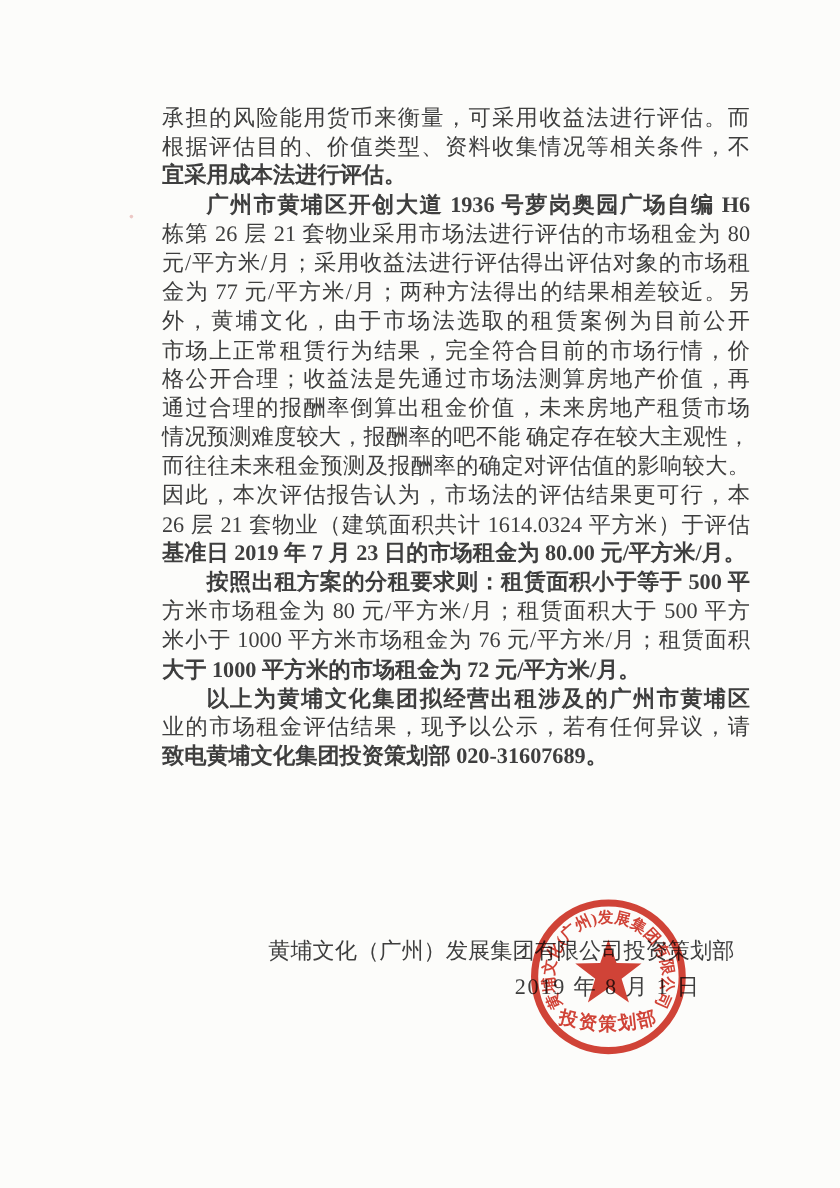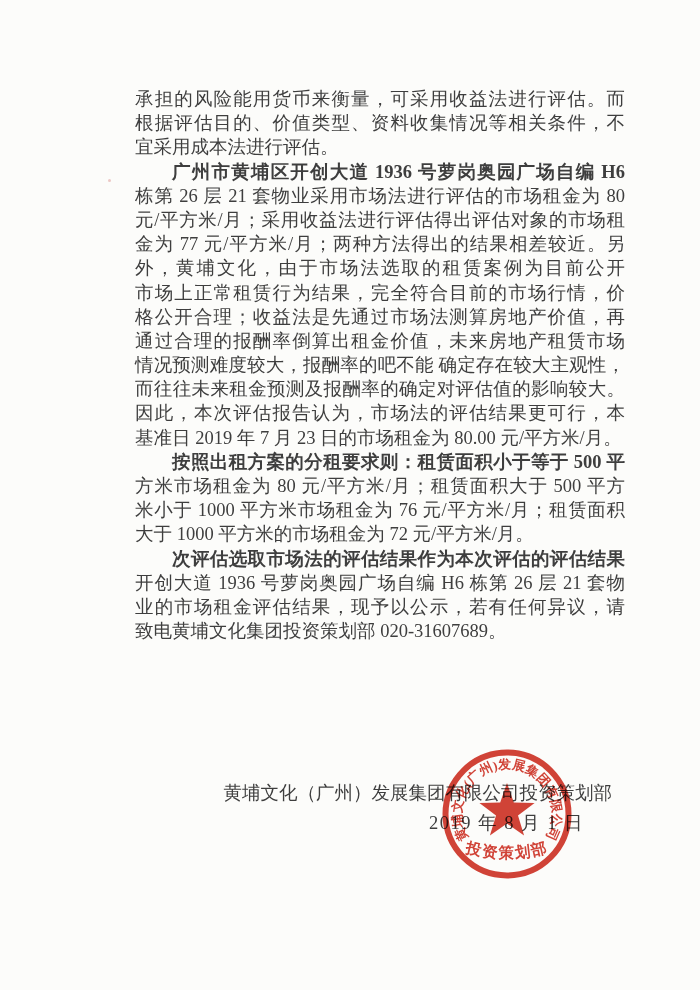--- a/index.html
+++ b/index.html
@@ -32,20 +32,21 @@
   }
   .ln {
     text-align: justify;
     text-align-last: justify;
     white-space: nowrap;
     height: 24.2px;
     overflow: visible;
   }
   .ln.e {            
     text-align-last: left;
+    font-weight: bold;
   }
   .ln.i {            
     text-indent: 2em;
     font-weight: bold;
   }
   
   .sig {
     position: absolute;
     top: 778px;
     right: 115px;
@@ -103,27 +104,27 @@
     <div class="ln">栋第 26 层 21 套物业采用市场法进行评估的市场租金为 80</div>
     <div class="ln">元/平方米/月；采用收益法进行评估得出评估对象的市场租</div>
     <div class="ln">金为 77 元/平方米/月；两种方法得出的结果相差较近。另</div>
     <div class="ln">外，黄埔文化，由于市场法选取的租赁案例为目前公开</div>
     <div class="ln">市场上正常租赁行为结果，完全符合目前的市场行情，价</div>
     <div class="ln">格公开合理；收益法是先通过市场法测算房地产价值，再</div>
     <div class="ln">通过合理的报酬率倒算出租金价值，未来房地产租赁市场</div>
     <div class="ln">情况预测难度较大，报酬率的吧不能 确定存在较大主观性，</div>
     <div class="ln">而往往未来租金预测及报酬率的确定对评估值的影响较大。</div>
     <div class="ln">因此，本次评估报告认为，市场法的评估结果更可行，本</div>
+    <div class="ln">26 层 21 套物业（建筑面积共计 1614.0324 平方米）于评估</div>
     <div class="ln e">基准日 2019 年 7 月 23 日的市场租金为 80.00 元/平方米/月。</div>
     <div class="ln i">按照出租方案的分租要求则：租赁面积小于等于 500 平</div>
     <div class="ln">方米市场租金为 80 元/平方米/月；租赁面积大于 500 平方</div>
     <div class="ln">米小于 1000 平方米市场租金为 76 元/平方米/月；租赁面积</div>
     <div class="ln e">大于 1000 平方米的市场租金为 72 元/平方米/月。</div>
-    <div class="ln i">次评估选取市场法的评估结果作为本次评估的评估结果</div>
-    <div class="ln">开创大道 1936 号萝岗奥园广场自编 H6 栋第 26 层 21 套物</div>
+    <div class="ln i">以上为黄埔文化集团拟经营出租涉及的广州市黄埔区</div>
     <div class="ln">业的市场租金评估结果，现予以公示，若有任何异议，请</div>
     <div class="ln e">致电黄埔文化集团投资策划部 020-31607689。</div>
   </main>
 
   <div class="sig">
     <div class="sig-org">黄埔文化（广州）发展集团有限公司投资策划部</div>
     <div class="sig-date">2019 年 8 月 1 日</div>
   </div>
 
   <svg class="seal" viewBox="0 0 150 150" aria-hidden="true">

